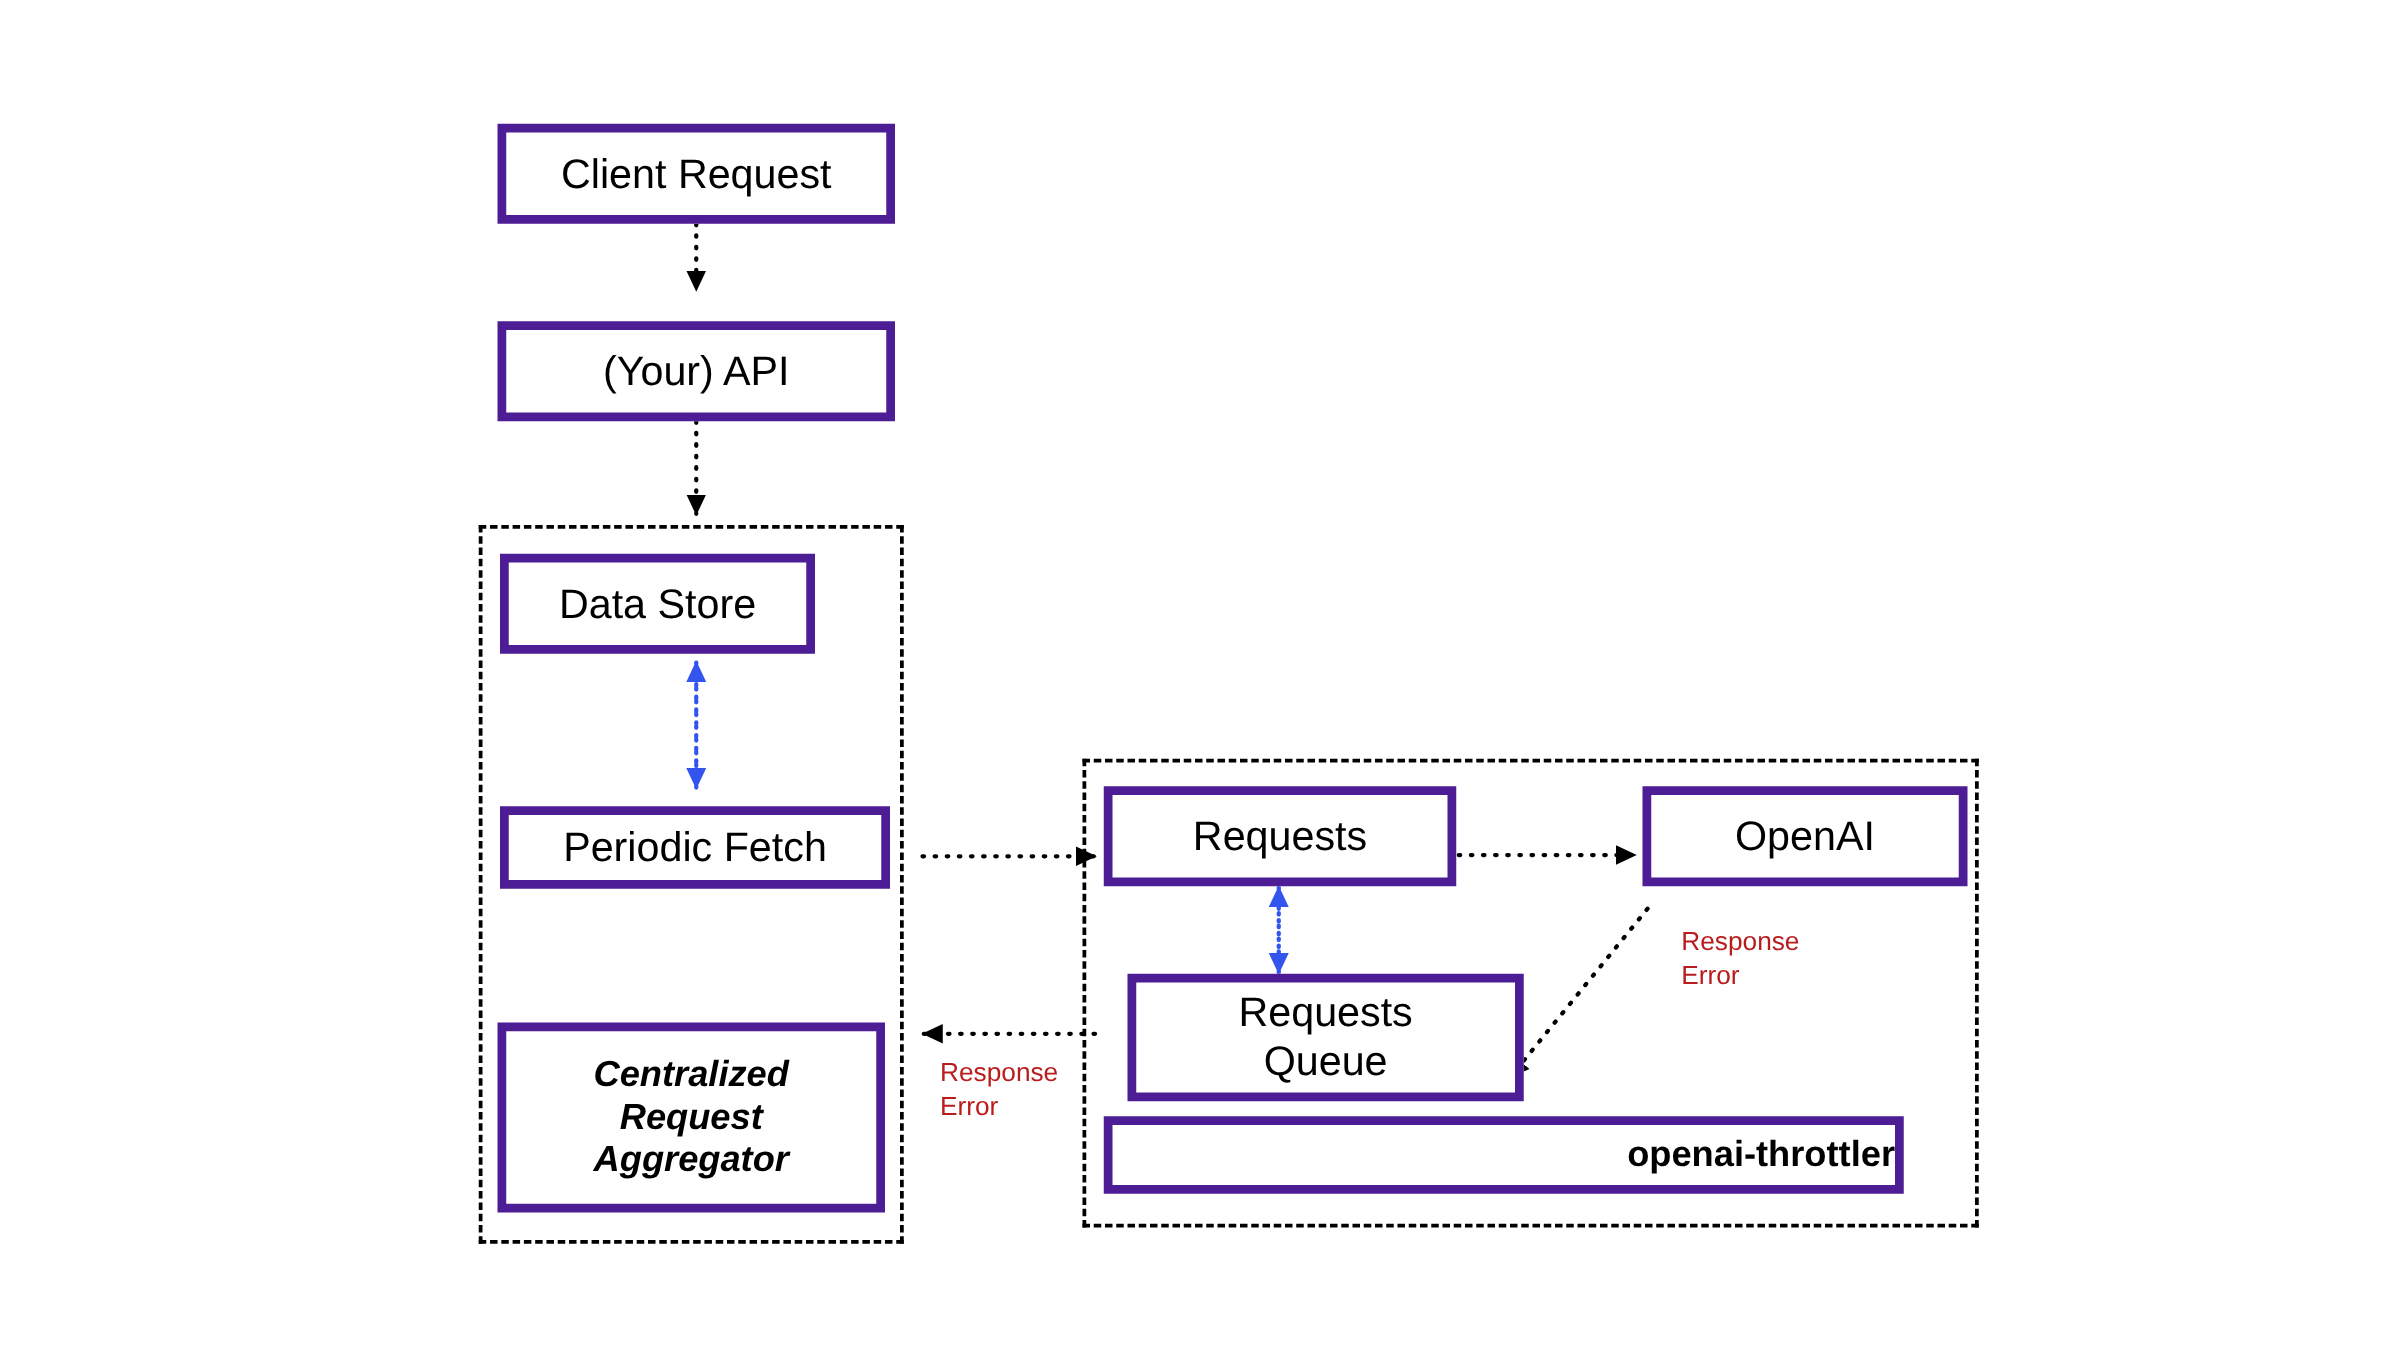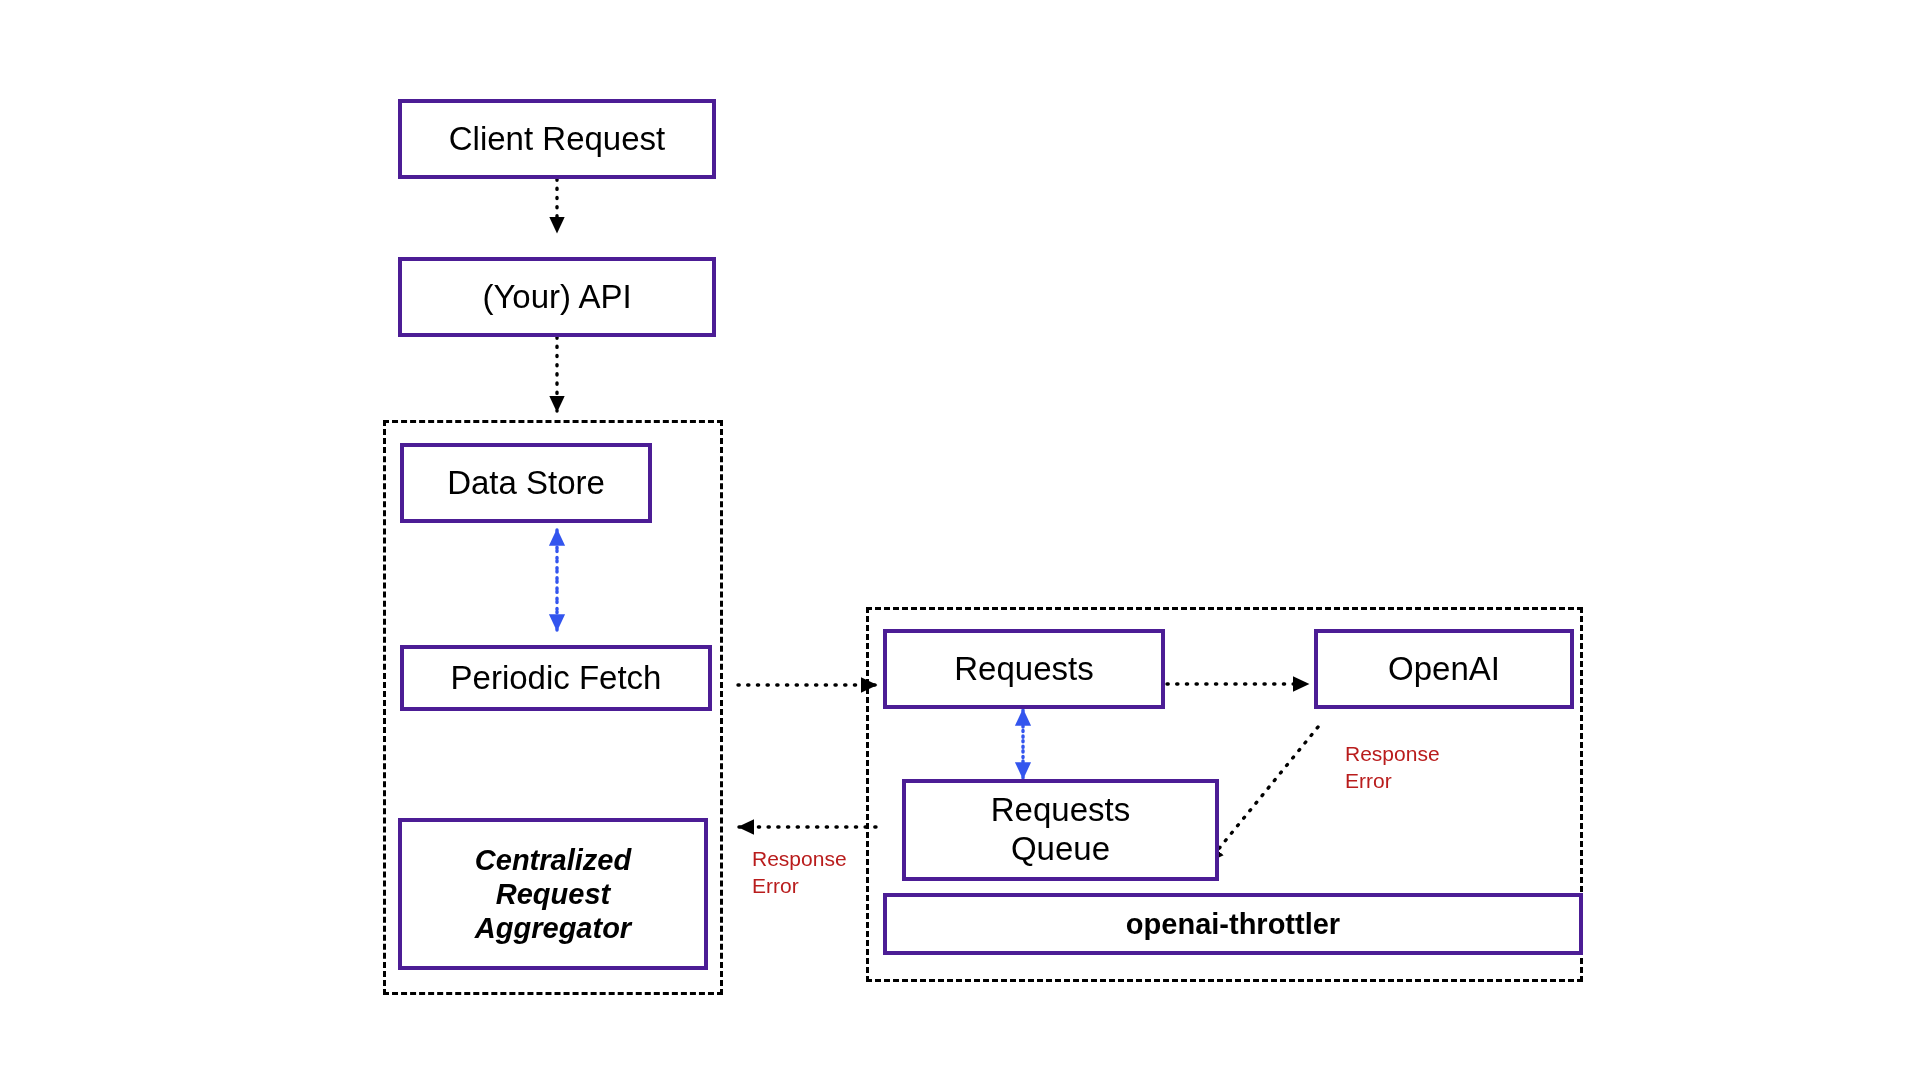--- a/index.html
+++ b/index.html
@@ -24,21 +24,21 @@
     left: 0;
     top: 0;
     width: 1920px;
     height: 1080px;
     pointer-events: none;
   }
   .node {
     position: absolute;
     box-sizing: border-box;
     background: #ffffff;
-    border: 4px solid #4c1d95;
+    border: 7px solid #4c1d95;
     display: flex;
     align-items: center;
     justify-content: center;
     text-align: center;
     color: #000000;
     line-height: 1.18;
     z-index: 3;
   }
   .node .lbl {
     display: block;
@@ -144,21 +144,21 @@
 
   <div class="node plain" style="left:1314px; top:629px; width:260px; height:80px;">
     <span class="lbl">OpenAI</span>
   </div>
 
   <div class="node plain" style="left:902px; top:779px; width:317px; height:102px;">
     <span class="lbl">Requests
 Queue</span>
   </div>
 
-  <div class="node bold" style="left:883px; top:893px; width:700px; height:62px;">
+  <div class="node bold" style="left:883px; top:893px; width:640px; height:62px;text-align:right;">
     <span class="lbl">openai-throttler</span>
   </div>
 
   <div class="edge-label" style="left:1345px; top:740px; width:180px;">Response
 Error</div>
 
   <div class="edge-label" style="left:752px; top:845px; width:150px;">Response
 Error</div>
 
 </div>

